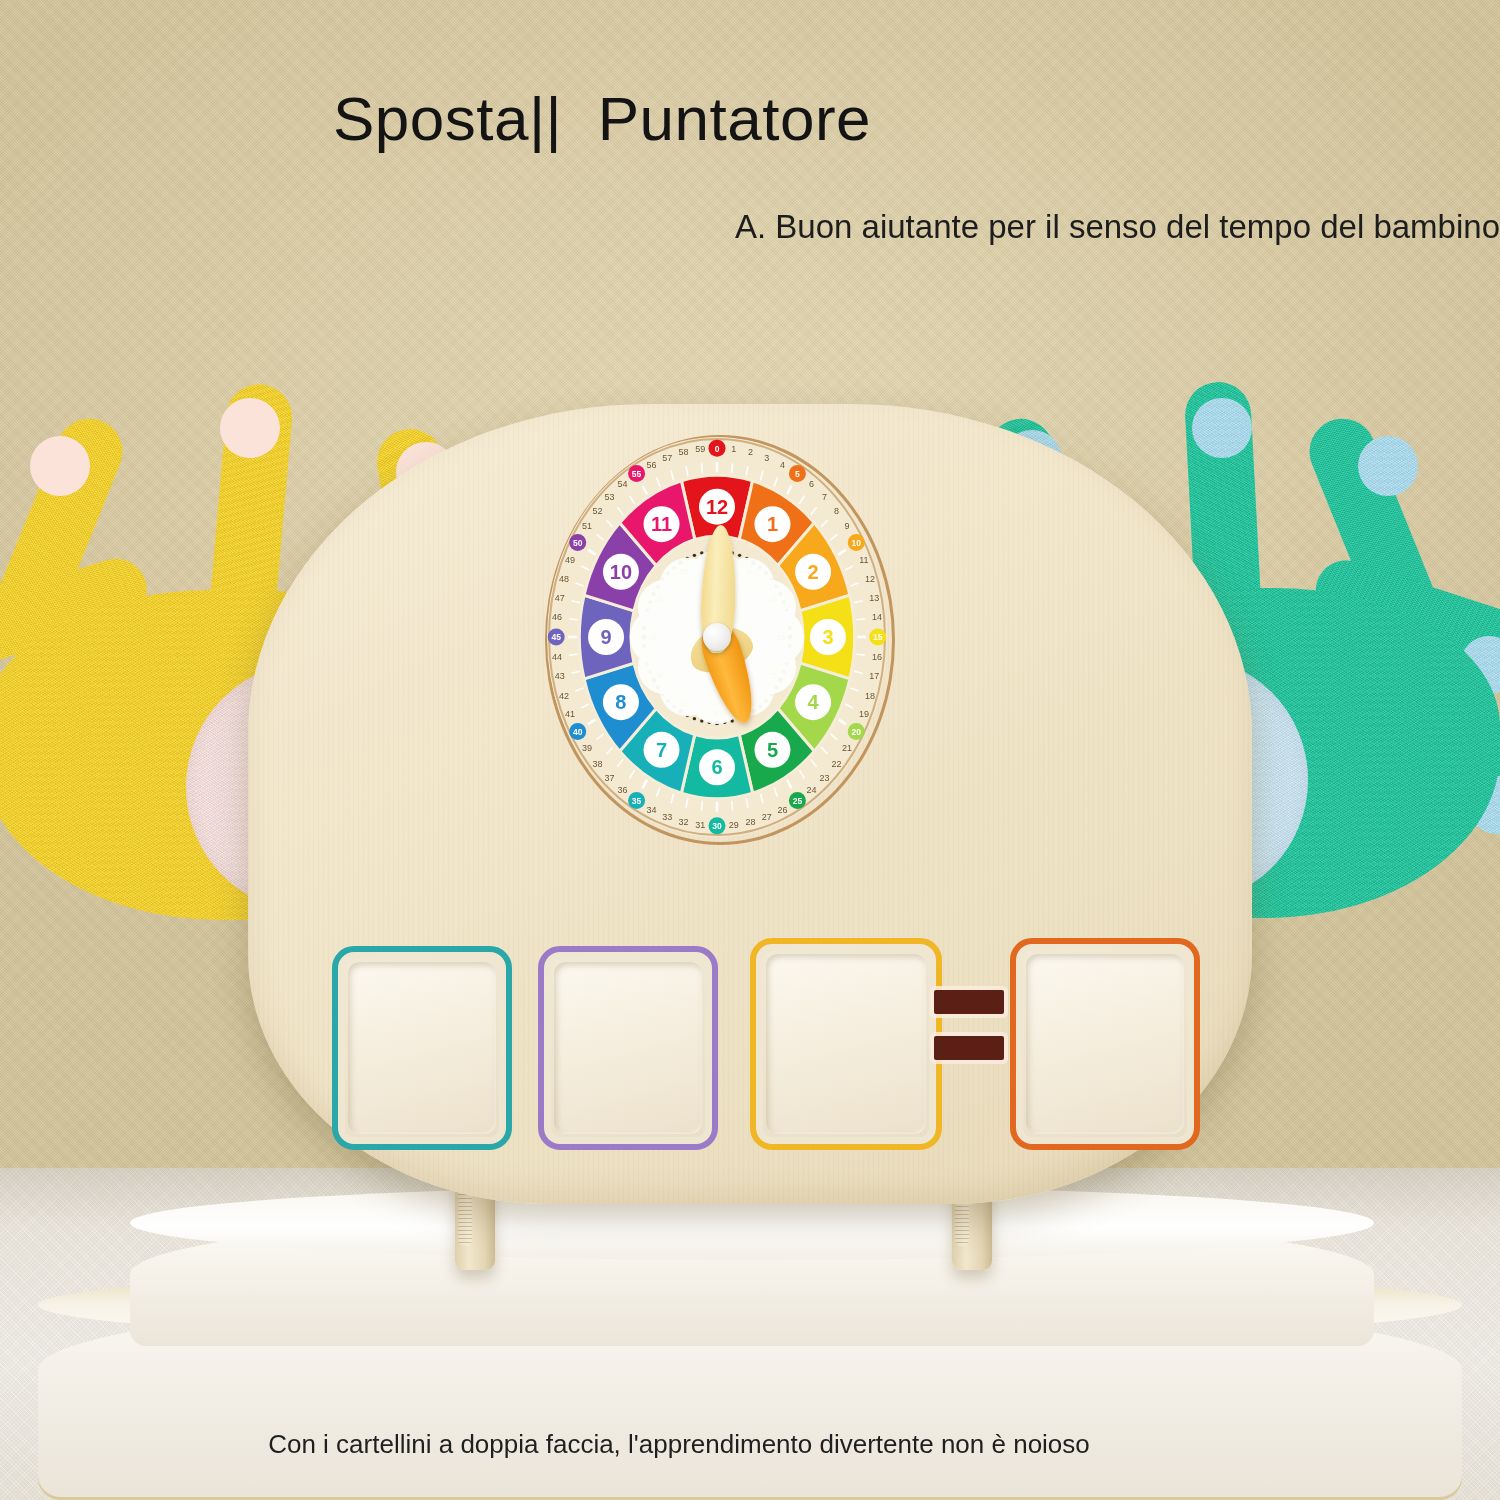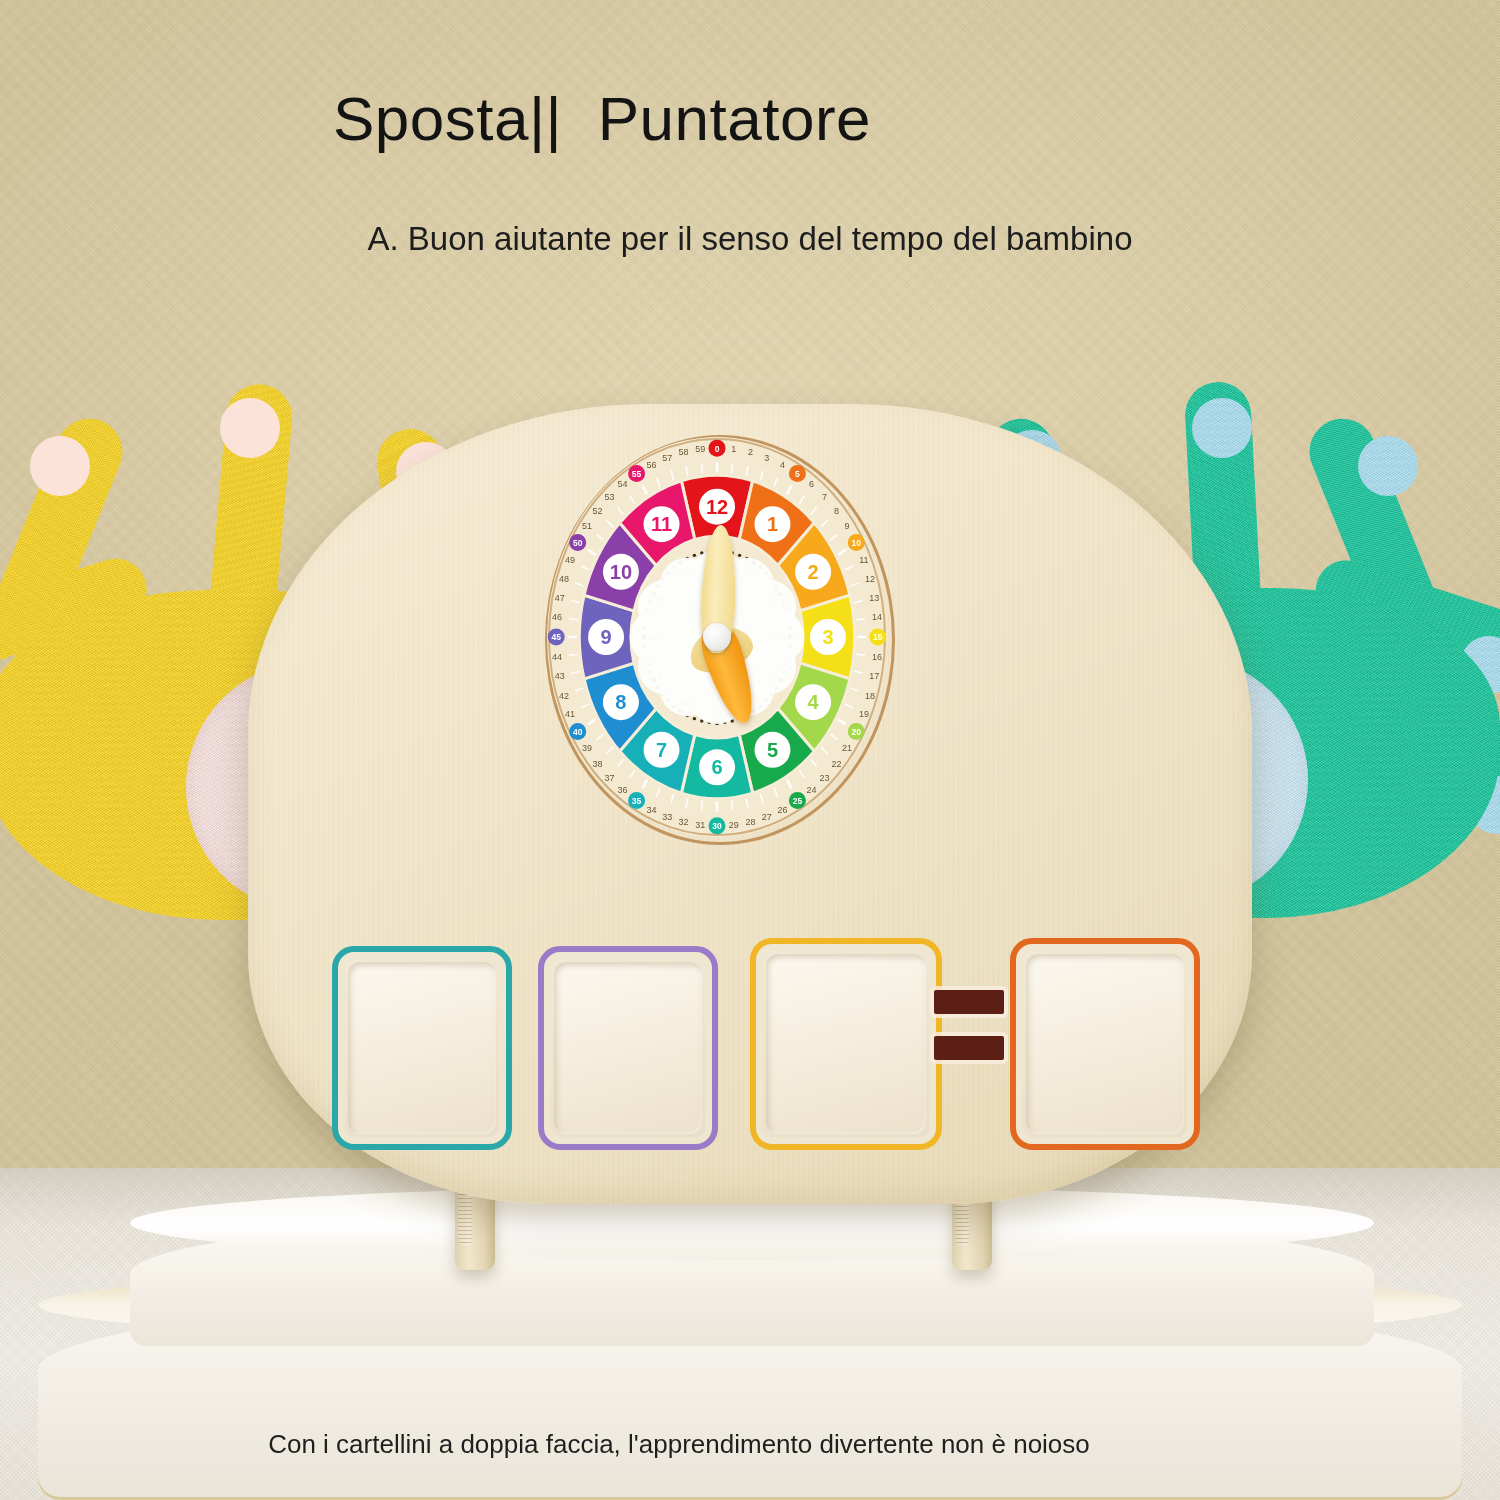--- a/index.html
+++ b/index.html
@@ -38,21 +38,21 @@
     background:linear-gradient(180deg, rgba(120,105,70,.22), rgba(120,105,70,0));
   }
 
   
   .title{
     position:absolute;left:0;top:86px;width:1204px;text-align:center;
     font-size:62px;line-height:1.05;color:#141414;font-weight:400;
     letter-spacing:.5px;white-space:pre;
   }
   .subtitle{
-    position:absolute;left:0;top:220px;width:1500px;text-align:center;
+    position:absolute;left:0;top:208px;width:1500px;text-align:right;
     font-size:33px;color:#1d1d1d;font-weight:400;
   }
   .caption{
     position:absolute;left:0;top:1429px;width:1358px;text-align:center;
     font-size:26px;color:#1f1f1f;font-weight:400;
   }
 
   
   .podium-lower{
     position:absolute;left:38px;top:1292px;width:1424px;height:208px;

